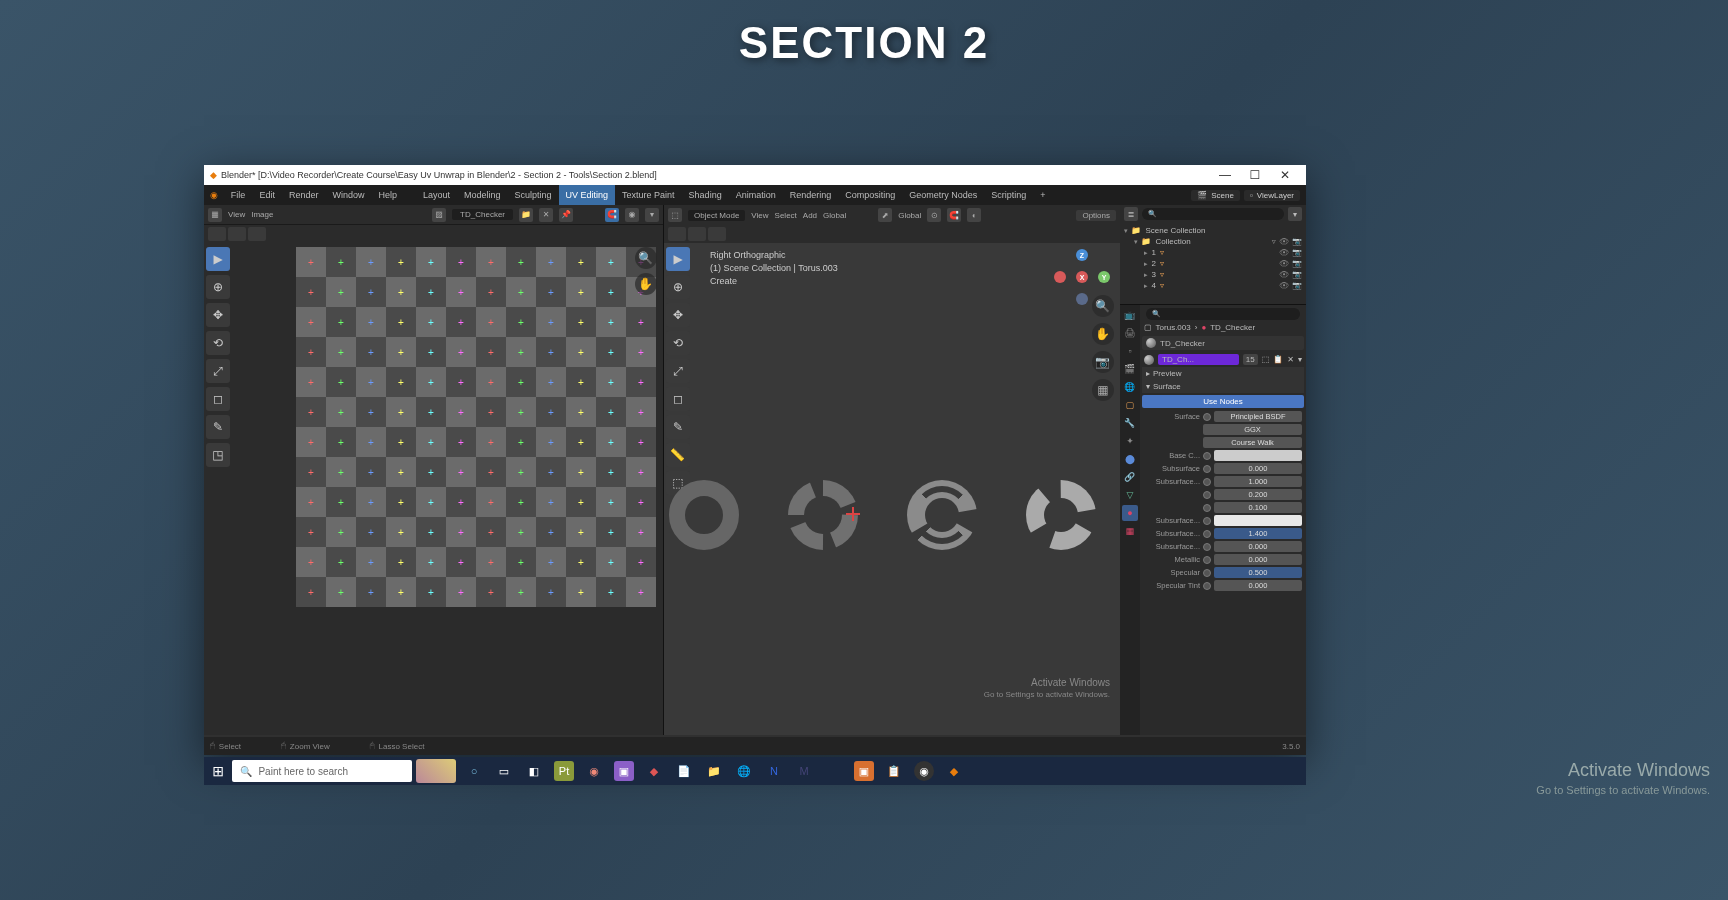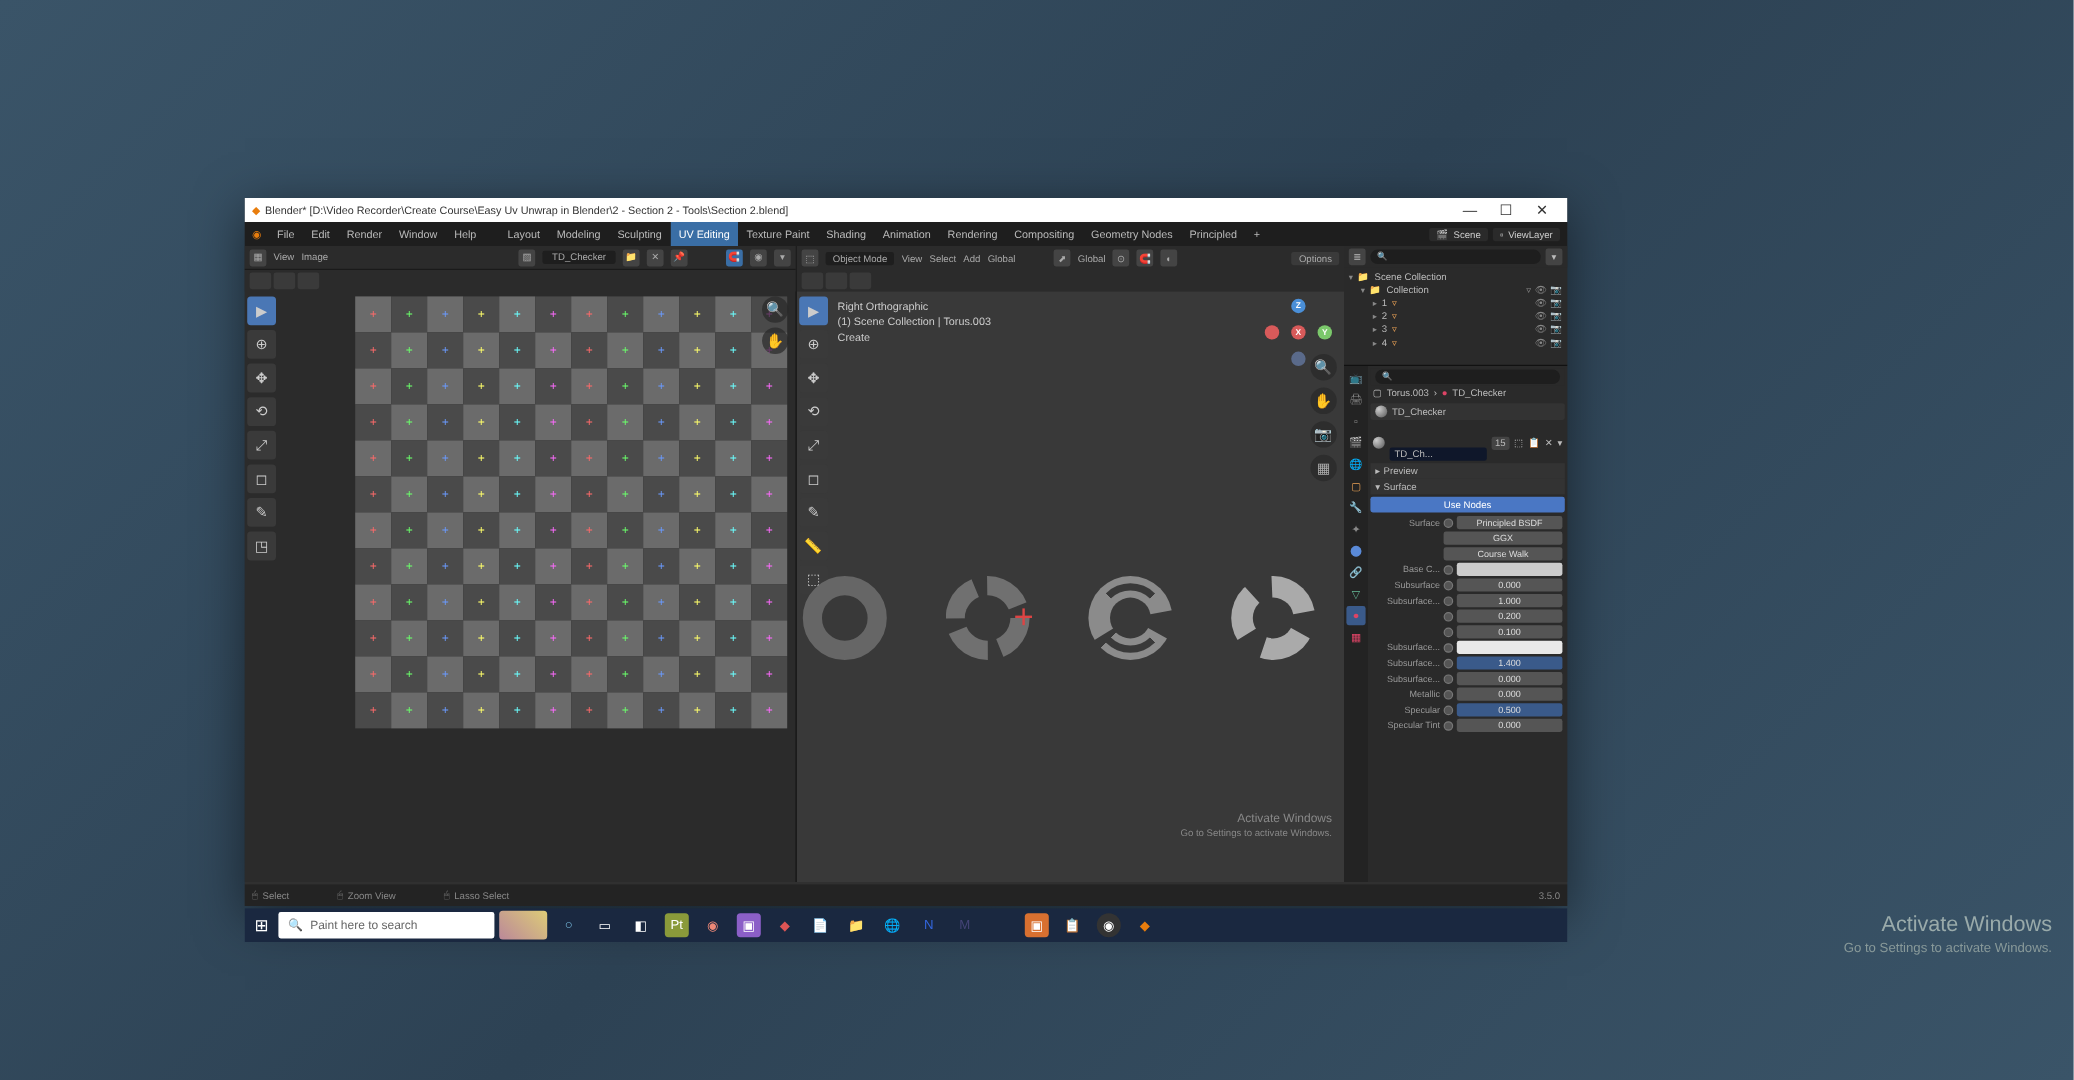--- a/index.html
+++ b/index.html
@@ -29,21 +29,21 @@
 .checker div { display:flex; align-items:center; justify-content:center; font-size:10px; }
 .ck-a { background:#6b6b6b; }
 .ck-b { background:#4a4a4a; }
 .plus-r{color:#ff6b6b;} .plus-g{color:#6bff6b;} .plus-b{color:#6b9bff;} .plus-y{color:#ffff6b;} .plus-c{color:#6bffff;} .plus-m{color:#ff6bff;}
 .uv-gizmo { position:absolute; right:6px; top:42px; display:flex; flex-direction:column; gap:4px; }
 .gizmo-btn { width:22px; height:22px; background:rgba(40,40,40,0.7); border-radius:11px; display:flex; align-items:center; justify-content:center; color:#aaa; font-size:12px; }
 .viewport { flex:1; background:#393939; position:relative; }
 .vp-header { height:20px; background:#2b2b2b; display:flex; align-items:center; font-size:8px; color:#aaa; padding:0 4px; gap:6px; }
 .vp-header .opts { margin-left:auto; background:#3a3a3a; padding:1px 6px; border-radius:2px; font-size:8px; }
 .vp-mode-row { height:18px; background:#2b2b2b; display:flex; gap:2px; padding:2px 4px; }
-.vp-info { position:absolute; left:34px; top:44px; color:#ccc; font-size:9px; line-height:13px; }
+.vp-info { position:absolute; left:46px; top:44px; color:#ccc; font-size:9px; line-height:13px; }
 .vp-toolbar { position:absolute; left:2px; top:42px; width:26px; display:flex; flex-direction:column; gap:4px; }
 .vp-gizmo-col { position:absolute; right:6px; top:90px; display:flex; flex-direction:column; gap:6px; }
 .nav-gizmo { position:absolute; right:10px; top:44px; width:56px; height:56px; }
 .nav-gizmo .ball { position:absolute; width:12px; height:12px; border-radius:50%; display:flex; align-items:center; justify-content:center; font-size:7px; color:#fff; font-weight:bold; }
 .torus-row { position:absolute; left:0; top:260px; width:100%; height:100px; display:flex; align-items:center; justify-content:space-around; }
 .torus { width:70px; height:70px; border-radius:50%; border:16px solid #666; }
 .torus.t2 { border-color:#707070; border-style:dashed; }
 .cursor-3d { position:absolute; left:182px; top:302px; width:14px; height:14px; }
 .cursor-3d::before{content:"";position:absolute;left:6px;top:0;width:2px;height:14px;background:#d44;}
 .cursor-3d::after{content:"";position:absolute;left:0;top:6px;width:14px;height:2px;background:#d44;}
@@ -86,20 +86,21 @@
 .search-bar { background:#fff; height:22px; width:180px; border-radius:2px; display:flex; align-items:center; padding:0 8px; gap:6px; color:#666; font-size:10px; }
 .task-icons { display:flex; gap:10px; margin-left:8px; align-items:center; }
 .ticon { width:20px; height:20px; border-radius:3px; display:flex; align-items:center; justify-content:center; font-size:11px; color:#fff; }
 .activate-outer { position:absolute; right:18px; bottom:100px; color:#9aa; font-size:18px; text-align:right; line-height:20px; }
 .activate-outer .sub { font-size:11px; color:#899; }
 </style>
 </head>
 <body>
 
 <div class="title-block">
+  <div class="title-main">SECTION 2</div>
 </div>
 
 <div class="app-window">
   <div class="titlebar">
     <span style="color:#e87d0d;margin-right:4px;">◆</span>
     <span>Blender* [D:\Video Recorder\Create Course\Easy Uv Unwrap in Blender\2 - Section 2 - Tools\Section 2.blend]</span>
     <span class="spacer"></span>
     <span class="wbtn">—</span>
     <span class="wbtn">☐</span>
     <span class="wbtn">✕</span>
@@ -116,21 +117,21 @@
     <span class="mitem">Layout</span>
     <span class="mitem">Modeling</span>
     <span class="mitem">Sculpting</span>
     <span class="mitem active">UV Editing</span>
     <span class="mitem">Texture Paint</span>
     <span class="mitem">Shading</span>
     <span class="mitem">Animation</span>
     <span class="mitem">Rendering</span>
     <span class="mitem">Compositing</span>
     <span class="mitem">Geometry Nodes</span>
-    <span class="mitem">Principled</span>
+    <span class="mitem">Scripting</span>
     <span class="mitem">+</span>
     <div class="right">
       <div class="scene-box">
           <span>🎬</span>
           <span>Scene</span>
         </div>
       <div class="layer-box">
           <span>▫</span>
           <span>ViewLayer</span>
         </div>
@@ -760,21 +761,21 @@
               <span>›</span>
               <span style="color:#d46;">●</span>
               <span>TD_Checker</span>
           </div>
           <div class="mat-slot">
             <div class="mat-ball"></div>
             <span>TD_Checker</span>
           </div>
           <div class="crumb">
             <div class="mat-ball"></div>
-            <span style="background:#0f172a;padding:1px 4px;flex:1;border-radius:2px;margin-top:19px;">TD_Ch...</span>
+            <span style="background:#6d28d9;padding:1px 4px;flex:1;border-radius:2px;">TD_Ch...</span>
             <span style="background:#444;padding:1px 3px;border-radius:2px;">15</span>
             <span>⬚</span>
             <span>📋</span>
             <span>✕</span>
             <span>▾</span>
           </div>
           <div class="sec-hdr">
               <span>▸</span>
               <span>Preview</span>
             </div>

